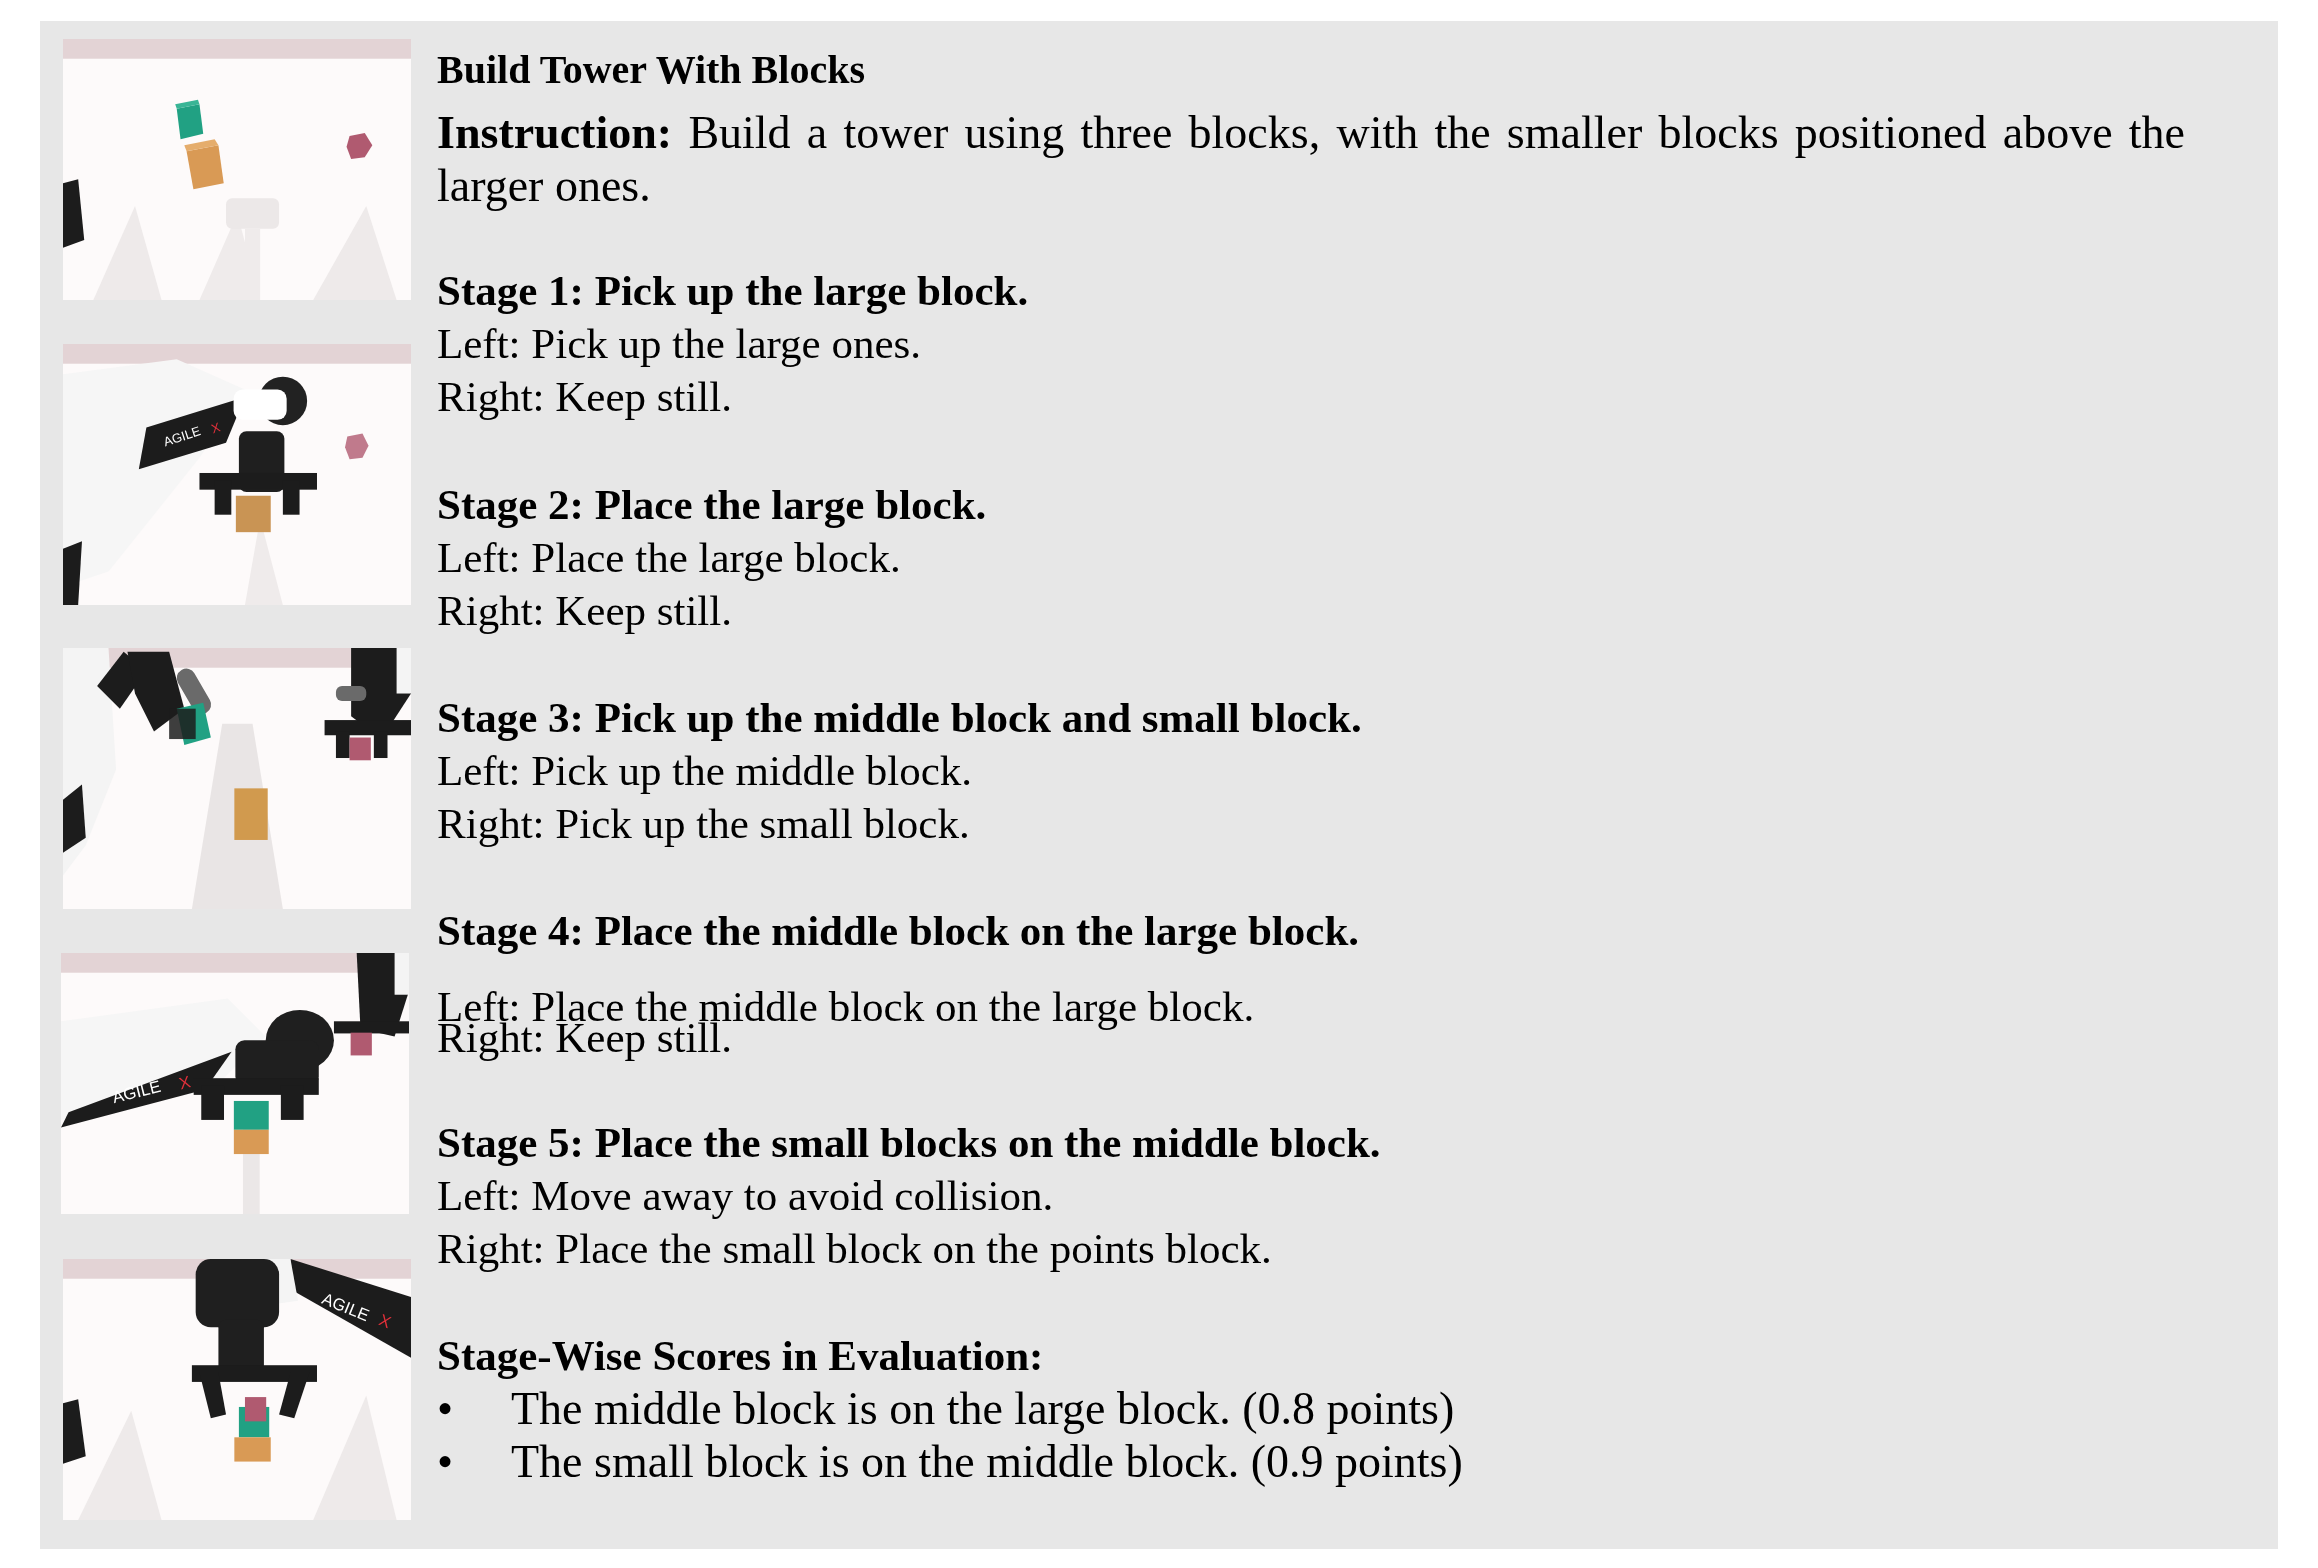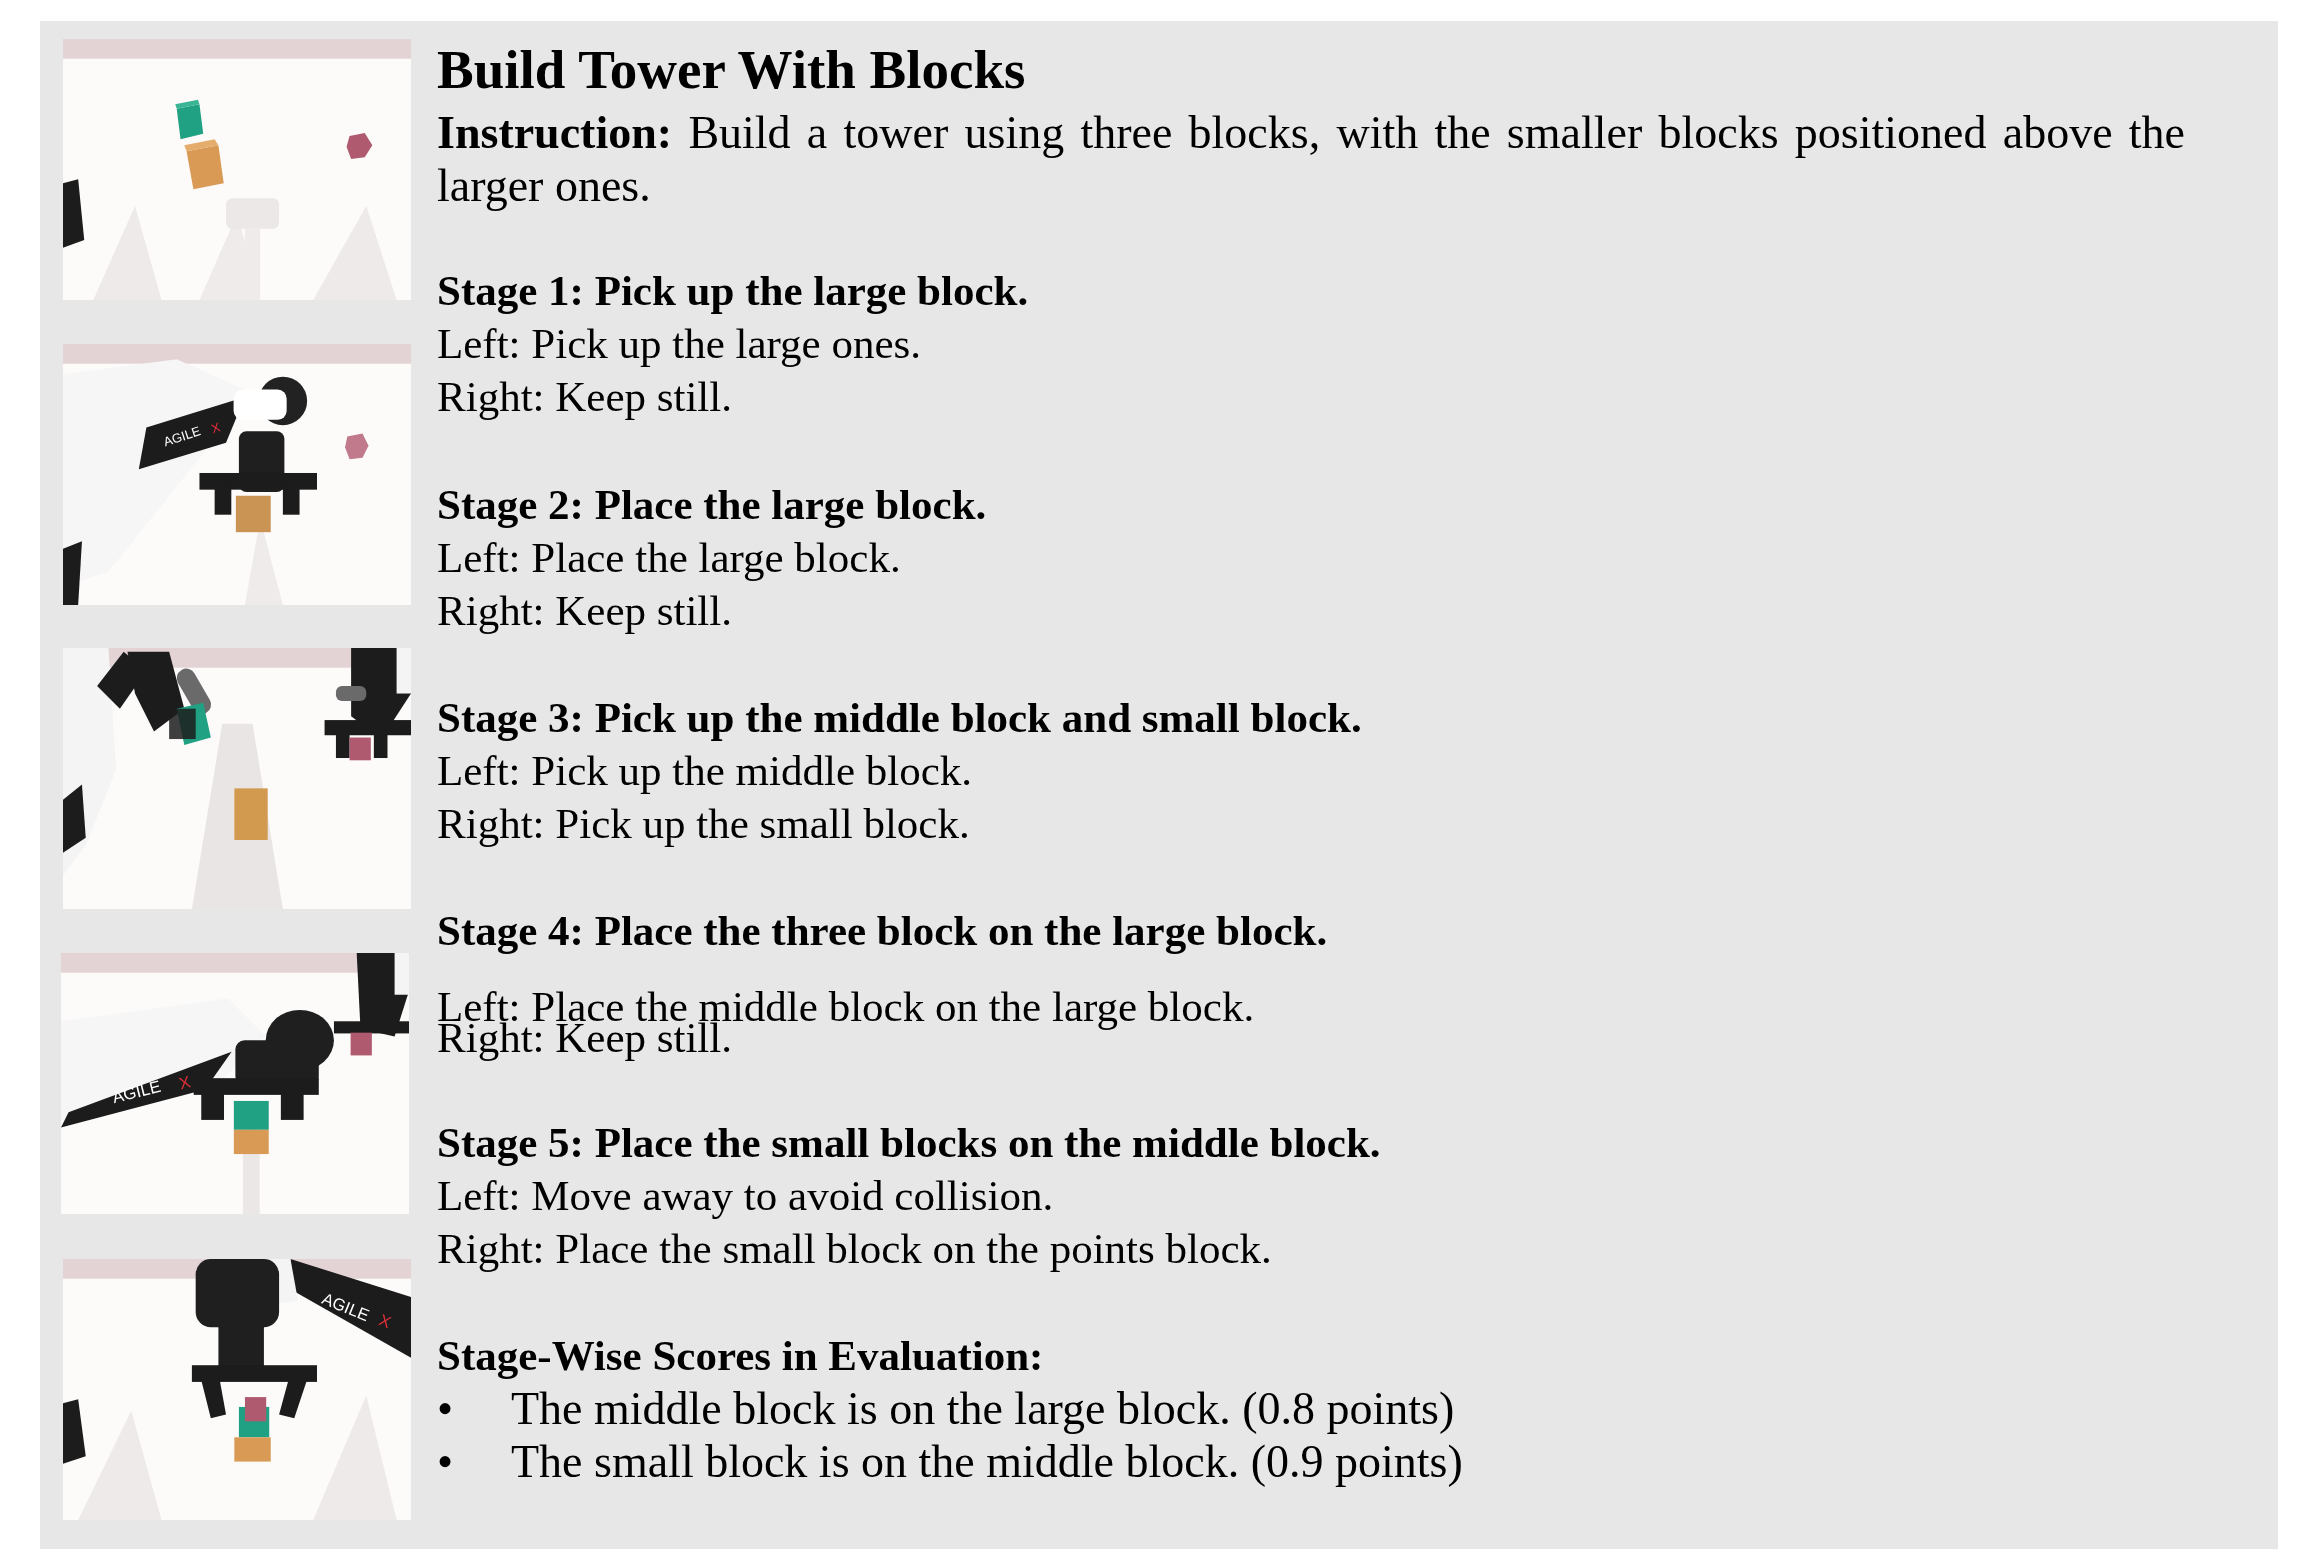--- a/index.html
+++ b/index.html
@@ -48,21 +48,21 @@
       position: absolute;
       left: 0;
       white-space: nowrap;
       font-size: 43px;
       line-height: 53px;
     }
     .title {
       position: absolute;
       left: 0;
       top: 38px;
-      font-size: 55px;
+      font-size: 40px;
       font-weight: bold;
       line-height: 64px;
       white-space: nowrap;
     }
     .instruction {
       position: absolute;
       left: 0;
       top: 106px;
       width: 1748px;
       font-size: 46px;
@@ -217,21 +217,21 @@
   <div class="line" style="top:370px">Right: Keep still.</div>
 
   <div class="line bold" style="top:478px">Stage 2: Place the large block.</div>
   <div class="line" style="top:531px">Left: Place the large block.</div>
   <div class="line" style="top:584px">Right: Keep still.</div>
 
   <div class="line bold" style="top:691px">Stage 3: Pick up the middle block and small block.</div>
   <div class="line" style="top:744px">Left: Pick up the middle block.</div>
   <div class="line" style="top:797px">Right: Pick up the small block.</div>
 
-  <div class="line bold" style="top:904px">Stage 4: Place the three block on the large block.</div>
+  <div class="line bold" style="top:904px">Stage 4: Place the middle block on the large block.</div>
   <div class="line" style="top:980px">Left: Place the middle block on the large block.</div>
   <div class="line" style="top:1011px">Right: Keep still.</div>
 
   <div class="line bold" style="top:1116px">Stage 5: Place the small blocks on the middle block.</div>
   <div class="line" style="top:1169px">Left: Move away to avoid collision.</div>
   <div class="line" style="top:1222px">Right: Place the small block on the points block.</div>
 
   <div class="line bold" style="top:1329px">Stage-Wise Scores in Evaluation:</div>
 
   <div>

